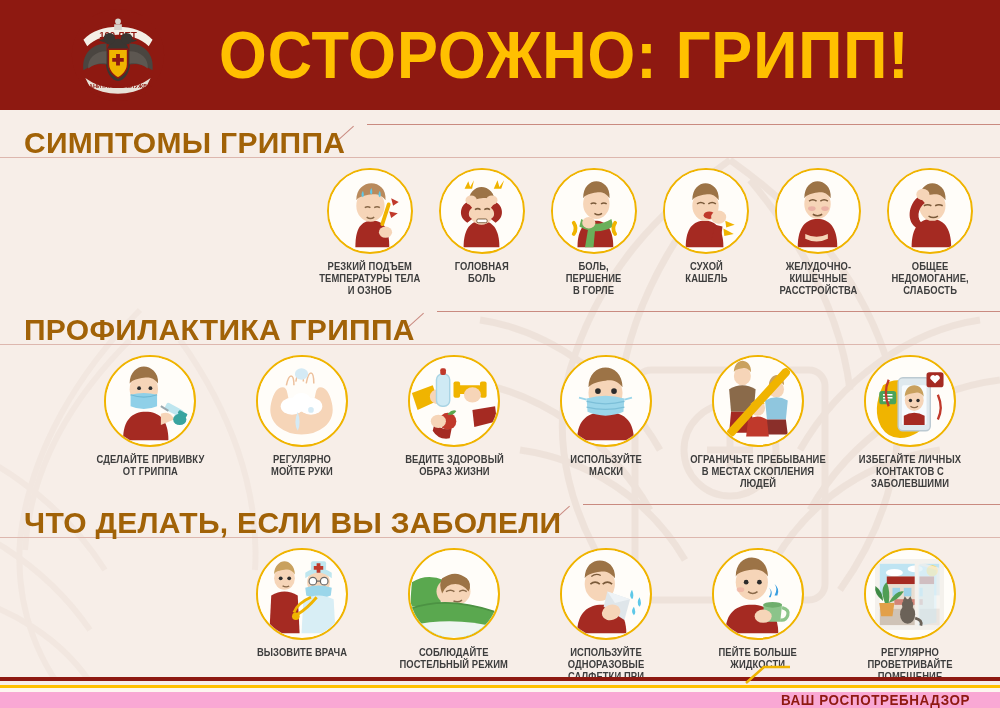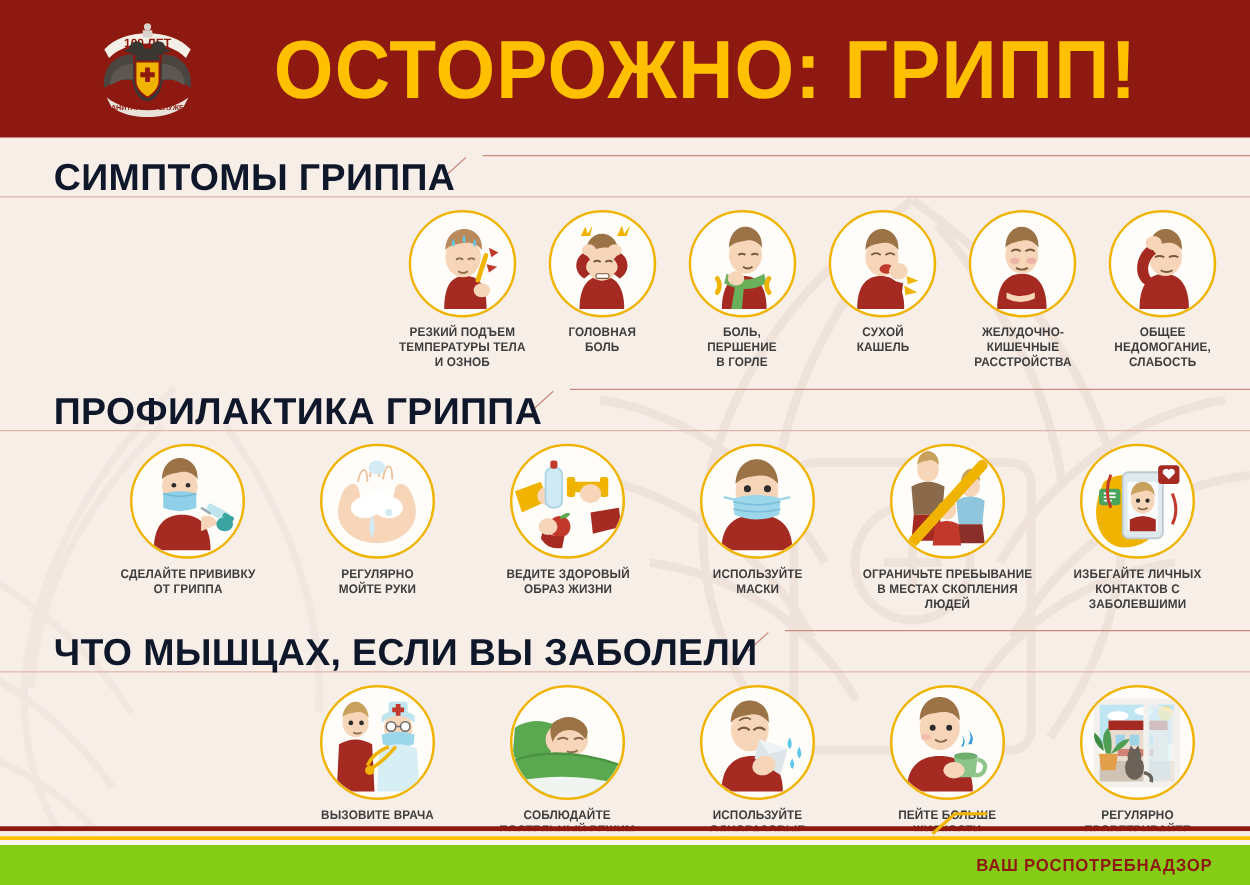--- a/index.html
+++ b/index.html
@@ -35,23 +35,23 @@
     font-family:"Liberation Sans", sans-serif;
   }
 
   
   .section { position:relative; z-index:2; }
   .sec-head {
     position:relative; height:42px; display:flex; align-items:flex-end;
     padding-left:24px; margin-top:6px;
   }
   .sec-head h2 {
-    color:#0f172a; font-size:30px; font-weight:700; line-height:1;
+    color:#a16207; font-size:30px; font-weight:700; line-height:1;
     letter-spacing:.3px; white-space:nowrap; position:relative; z-index:2;
-    background:transparent; padding-right:6px;margin-left:19px;
+    background:transparent; padding-right:6px;
   }
   .sec-rule { flex:1; position:relative; height:100%; }
   .sec-rule:before {
     content:""; position:absolute; left:0; bottom:2px; width:22px; height:20px;
     border-top:1.5px solid #c98a80; transform-origin:left bottom;
     transform:rotate(-42deg);
   }
   .sec-rule:after {
     content:""; position:absolute; left:16px; right:0; top:8px;
     border-top:1.5px solid #c98a80;
@@ -83,21 +83,21 @@
   .row-sick .circle { width:92px; height:92px; }
   .row-sick .cell { width:152px; }
 
   
   .footer-wrap { position:absolute; left:0; right:0; bottom:0; z-index:4; }
   .f-red { height:4px; background:#8e1911; }
   .f-gap { height:4px; background:#f7eee8; }
   .f-yellowthin { height:3px; background:#ffc000; }
   .f-gap2 { height:4px; background:#fdf6f0; }
   .f-bar {
-    height:32px; background:#84cc16; display:flex; align-items:center;
+    height:16px; background:#f9a8d4; display:flex; align-items:center;
     justify-content:flex-end; padding-right:26px;
   }
   .f-bar span {
     color:#8e1911; font-size:14px; font-weight:700; letter-spacing:.6px;
     transform:scaleX(.96);
   }
   .f-diag {
     position:absolute; right:210px; top:-12px; width:46px; height:20px;
   }
 
@@ -476,21 +476,21 @@
         </div>
         <div class="cap">ИЗБЕГАЙТЕ ЛИЧНЫХ
 КОНТАКТОВ С ЗАБОЛЕВШИМИ</div>
       </div>
 
     </div>
   </div>
 
   <div class="section">
     <div class="sec-head">
-      <h2>ЧТО МЫШЦАХ, ЕСЛИ ВЫ ЗАБОЛЕЛИ</h2>
+      <h2>ЧТО ДЕЛАТЬ, ЕСЛИ ВЫ ЗАБОЛЕЛИ</h2>
       <div class="sec-rule"></div>
       <div class="sec-underline"></div>
     </div>
 
     <div class="row row-sick">
 
 
       <div class="cell">
         <div class="circle">
           <svg viewBox="0 0 92 92" width="87" height="87">

